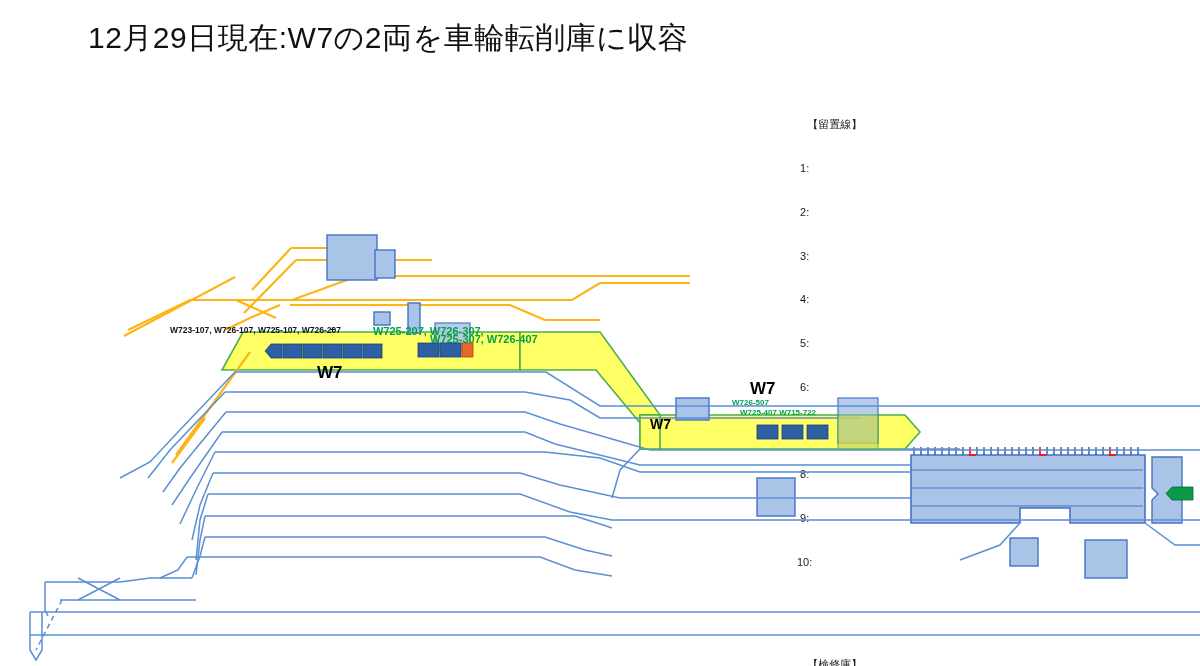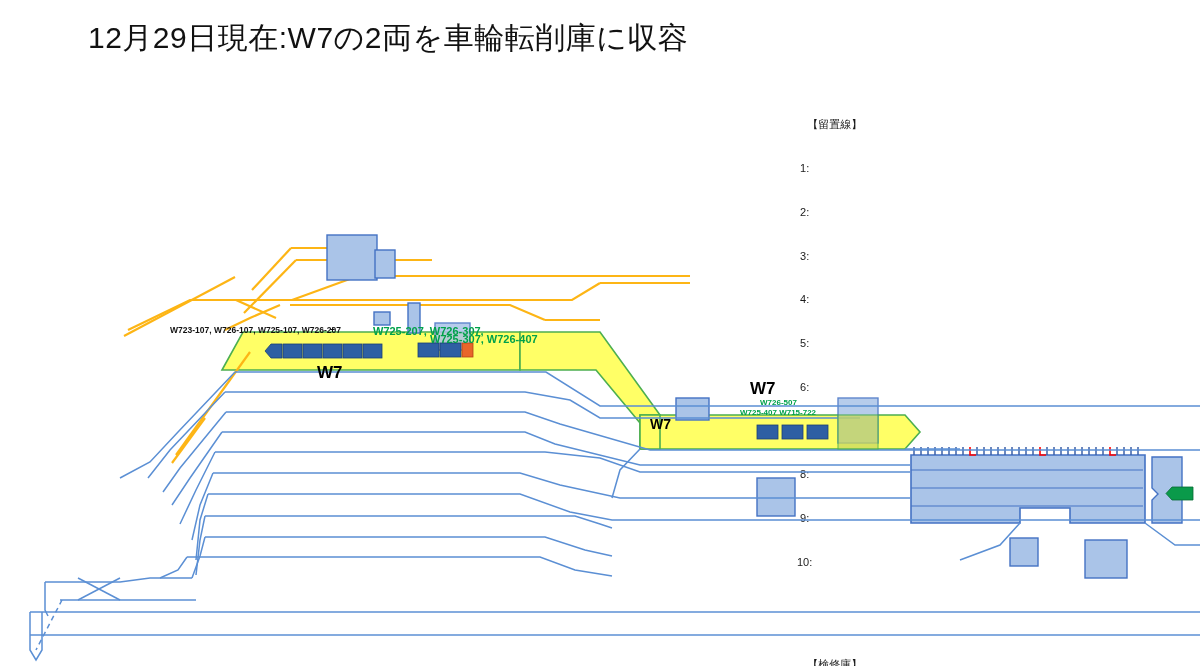--- a/index.html
+++ b/index.html
@@ -247,14 +247,14 @@
 </svg>
 
 <div class="lbl lbl-black-sm" style="left:170px;top:325px;">W723-107, W726-107, W725-107, W726-207</div>
 <div class="lbl lbl-black-sm" style="left:330px;top:325px;">+</div>
 <div class="lbl lbl-green-sm" style="left:337px;top:325px;">W725-207, W726-307,</div>
 <div class="lbl lbl-green-sm" style="left:394px;top:333px;">W725-307, W726-407</div>
 <div class="lbl lbl-w7" style="left:317px;top:363px;">W7</div>
 
 <div class="lbl lbl-w7-sm" style="left:650px;top:416px;">W7</div>
 <div class="lbl lbl-w7" style="left:750px;top:379px;">W7</div>
-<div class="lbl lbl-green-xs" style="left:760px;top:398px;">W726-507</div>
+<div class="lbl lbl-green-xs" style="left:732px;top:398px;">W726-507</div>
 <div class="lbl lbl-green-xs" style="left:740px;top:408px;">W725-407  W715-722</div>
 
 </body></html>

